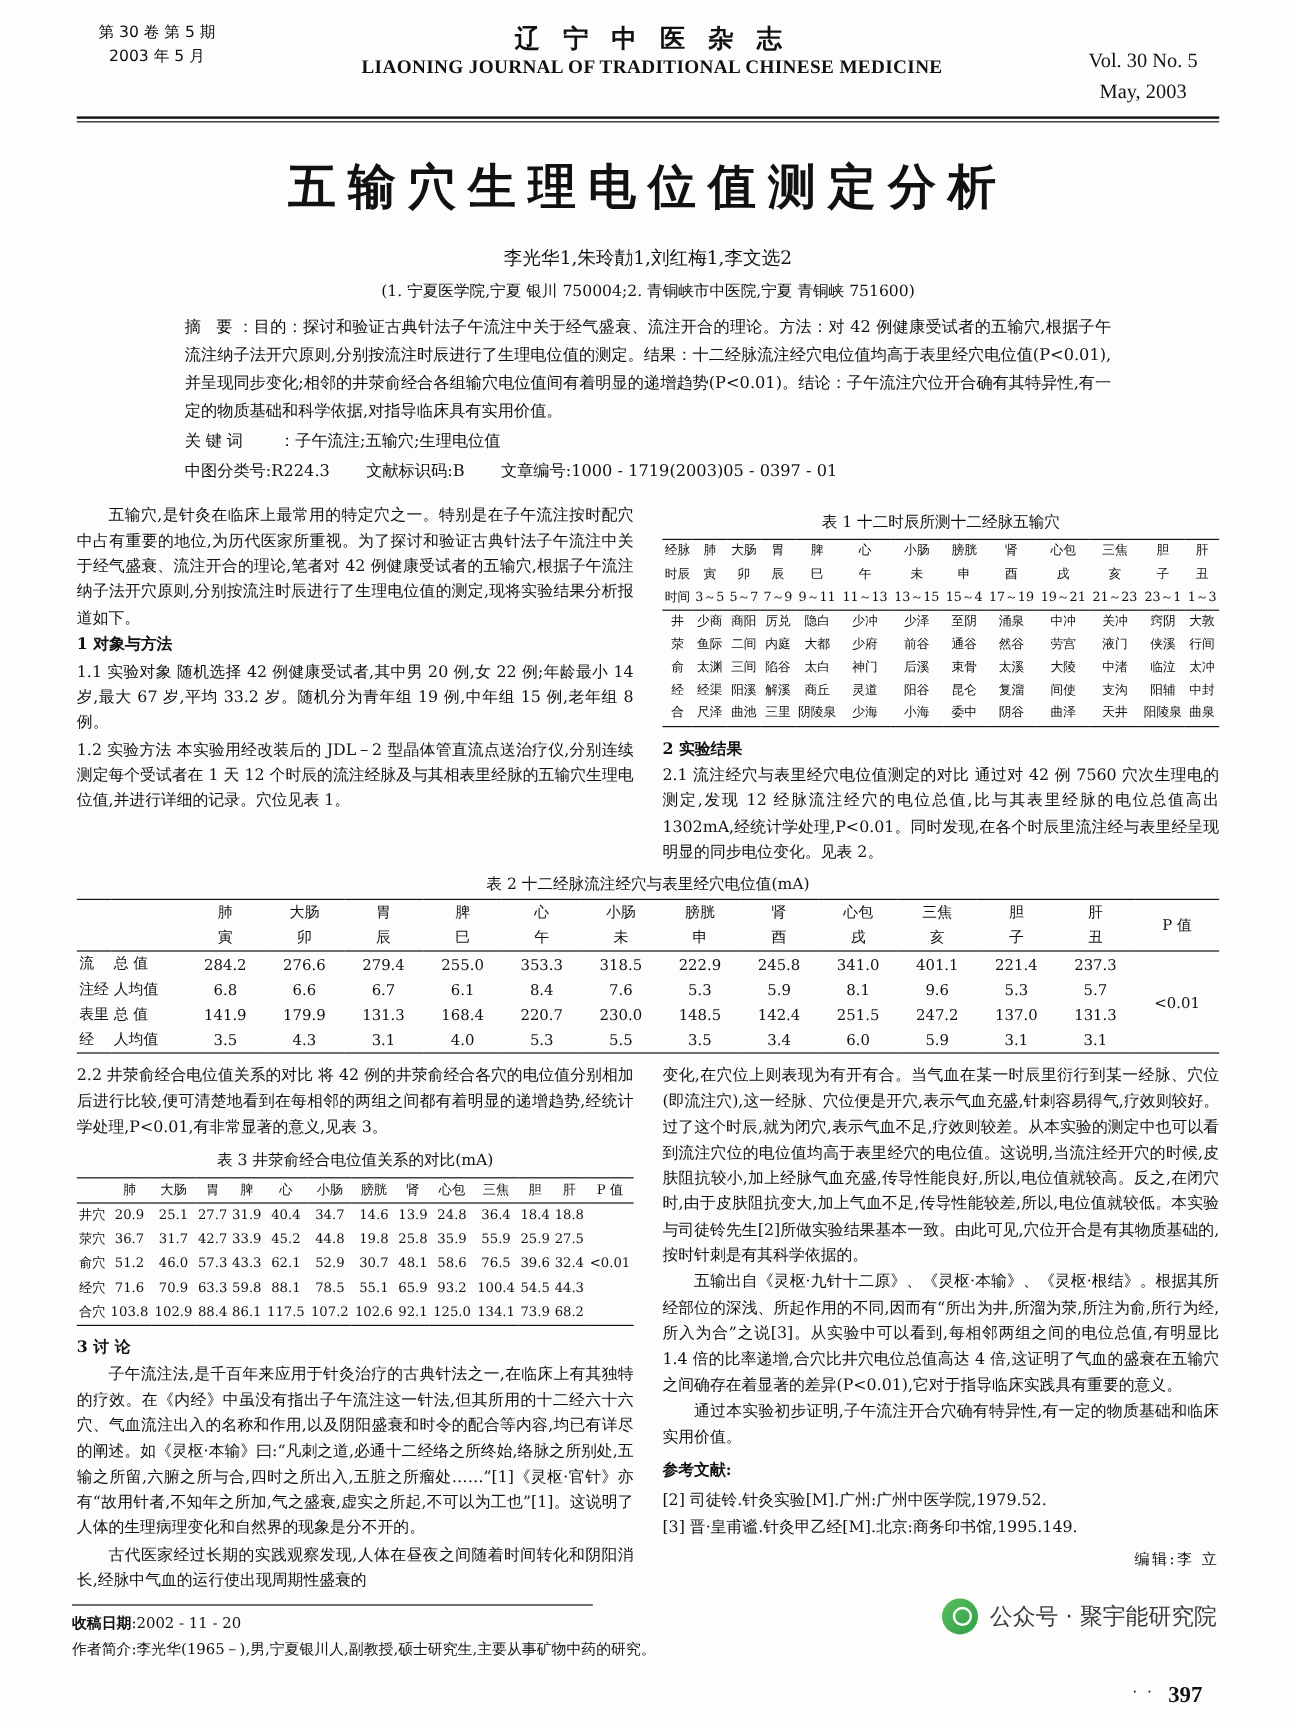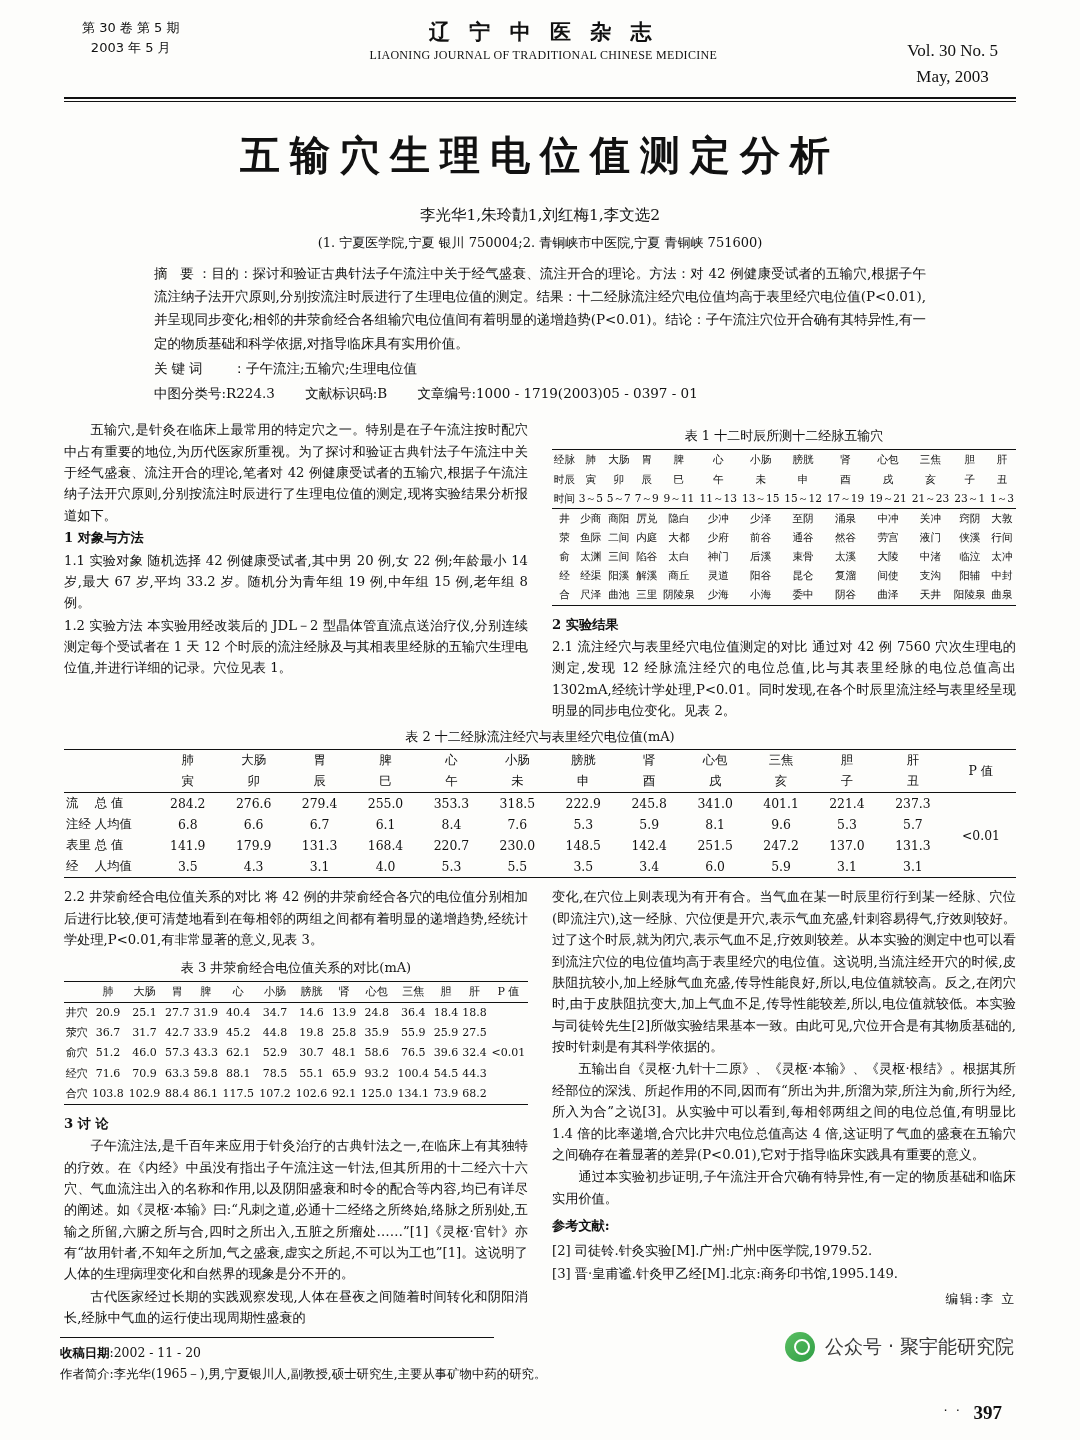--- a/index.html
+++ b/index.html
@@ -11,21 +11,21 @@
     position:relative;
     overflow:hidden;
   }
   .page{position:relative;width:1080px;height:1440px;padding:4px;box-sizing:border-box;}
 
   
   .masthead{display:flex;align-items:flex-start;justify-content:space-between;padding:14px 78px 4px 78px;}
   .mh-left{font-size:13px;line-height:1.5;text-align:center;}
   .mh-center{text-align:center;flex:1;}
   .mh-title-cn{font-family:"DejaVu Serif","Liberation Serif",serif;font-size:21px;letter-spacing:6px;font-weight:700;}
-  .mh-title-en{font-size:12px;letter-spacing:.3px;margin-top:2px;font-family:"Liberation Serif",serif;}
+  .mh-title-en{font-size:16px;letter-spacing:.3px;margin-top:2px;font-family:"Liberation Serif",serif;font-weight:bold;}
   .mh-right{font-size:17px;line-height:1.5;text-align:center;font-family:"Liberation Serif",serif;margin-top:20px;}
   .rule{height:0;border-top:2px solid #111;margin:4px 60px 0 60px;}
   .rule.thin{border-top:1px solid #111;margin-top:2px;}
 
   
   .art-title{
     text-align:center;margin-top:26px;
     font-family:"DejaVu Serif","Liberation Serif",serif;
     font-size:40px;font-weight:700;letter-spacing:10px;
   }
@@ -172,21 +172,21 @@
               <td>丑</td>
             </tr>
             <tr>
               <td>时间</td>
               <td>3～5</td>
               <td>5～7</td>
               <td>7～9</td>
               <td>9～11</td>
               <td>11～13</td>
               <td>13～15</td>
-              <td>15～12</td>
+              <td>15～4</td>
               <td>17～19</td>
               <td>19～21</td>
               <td>21～23</td>
               <td>23～1</td>
               <td>1～3</td>
             </tr>
             <tr class="t-mid">
               <td>井</td>
               <td>少商</td>
               <td>商阳</td>

